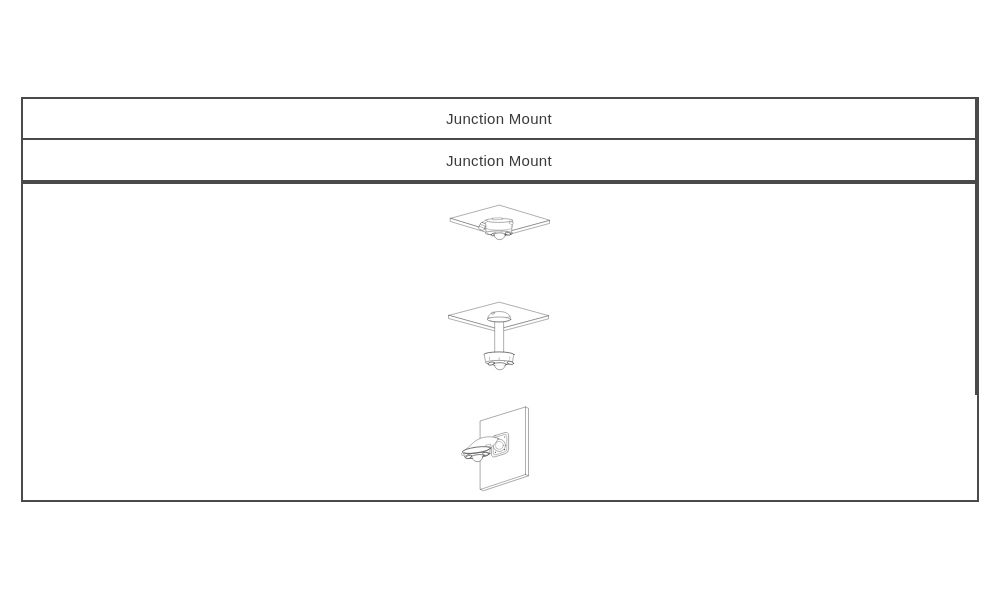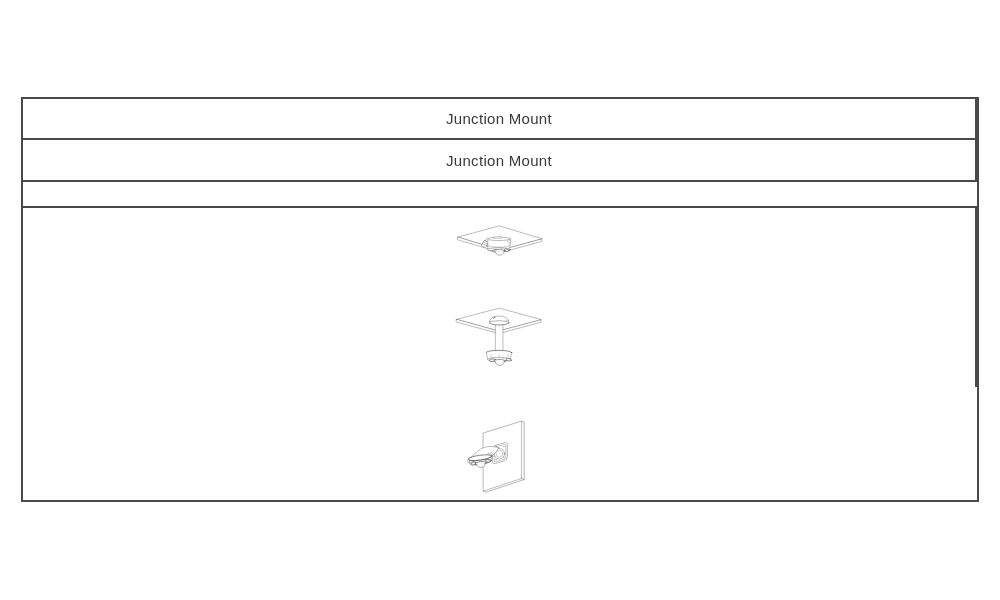--- a/index.html
+++ b/index.html
@@ -15,21 +15,21 @@
     position:absolute;left:21px;top:97px;width:958px;height:405px;
     display:grid;grid-template-columns:1fr;grid-template-rows:41px 42px 1fr;
     border:2px solid var(--line);background:#fff;box-sizing:border-box;
   }
   .cell{
     border-right:2px solid var(--line);border-bottom:2px solid var(--line);
     display:flex;align-items:center;justify-content:center;
     font-size:15px;letter-spacing:0.3px;color:var(--ink);
     box-sizing:border-box;overflow:hidden;
   }
-  .cell.last-col{border-right:none;margin-top:24px;}
+  .cell.last-col{border-right:none;}
   .cell.draw{border-bottom:none;padding:0;}
   .cell.draw svg{display:block;width:100%;height:100%;}
   .dwg{stroke:#454545;fill:none;stroke-width:1.3;stroke-linejoin:round;stroke-linecap:round;}
   .wf{fill:#ffffff;}
   .nf{fill:none;}
   .thin{stroke-width:1;}
   .bold{stroke-width:2.2;}
   .bold2{stroke-width:2;}
   .dot{fill:#454545;stroke:none;}
 </style>

